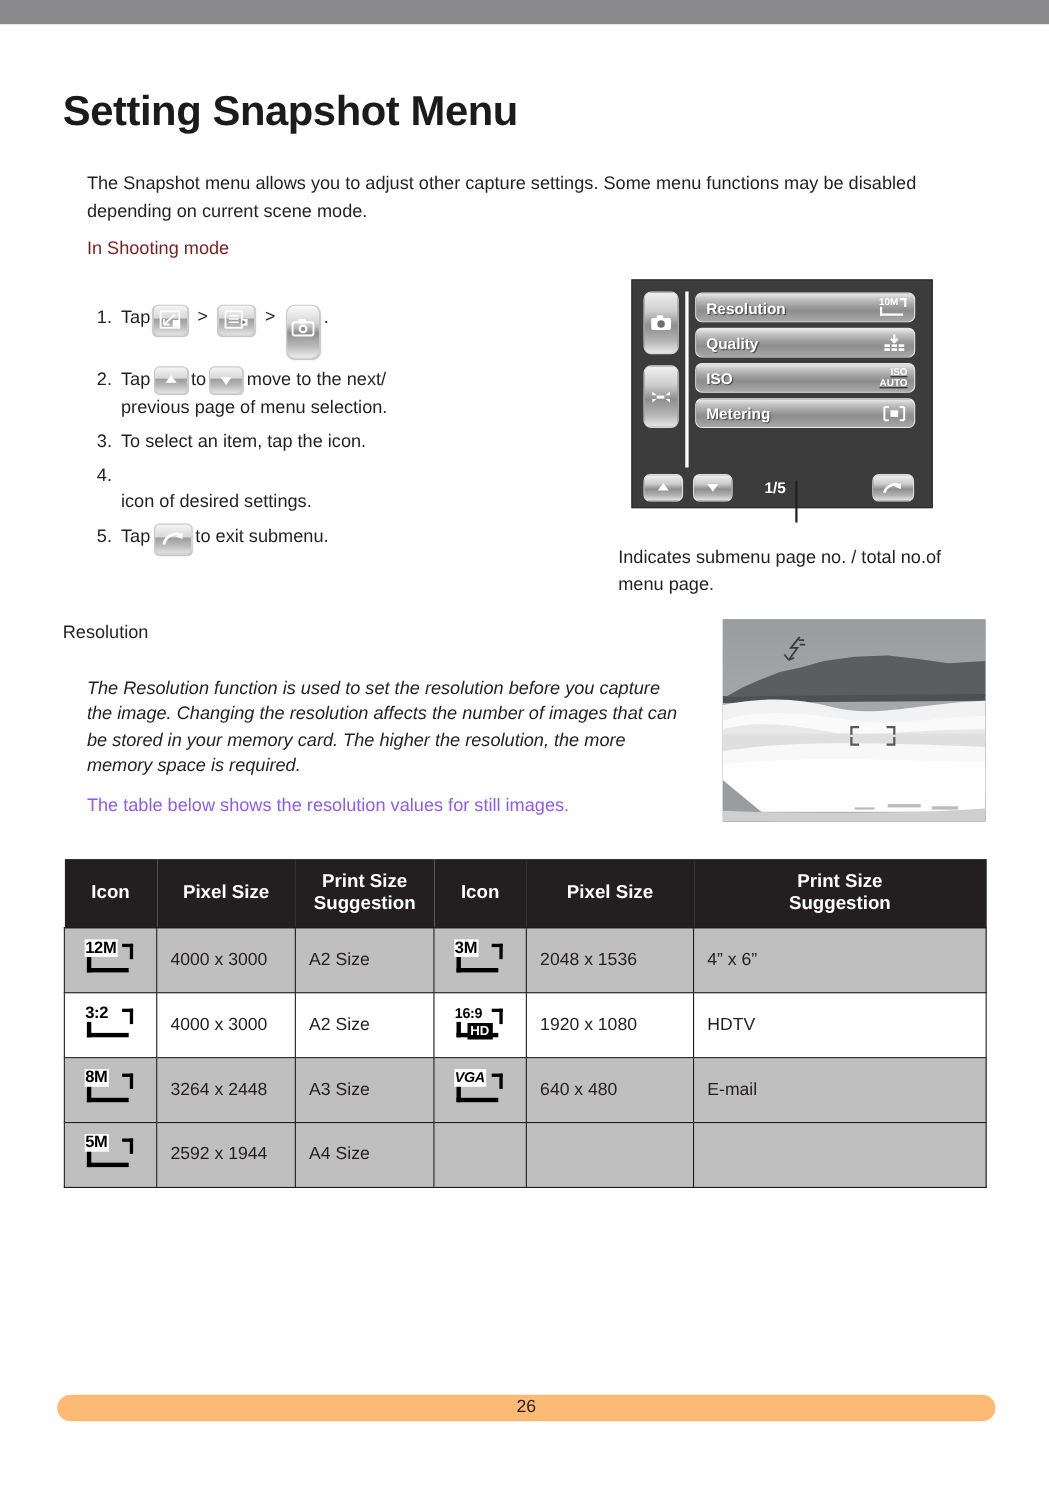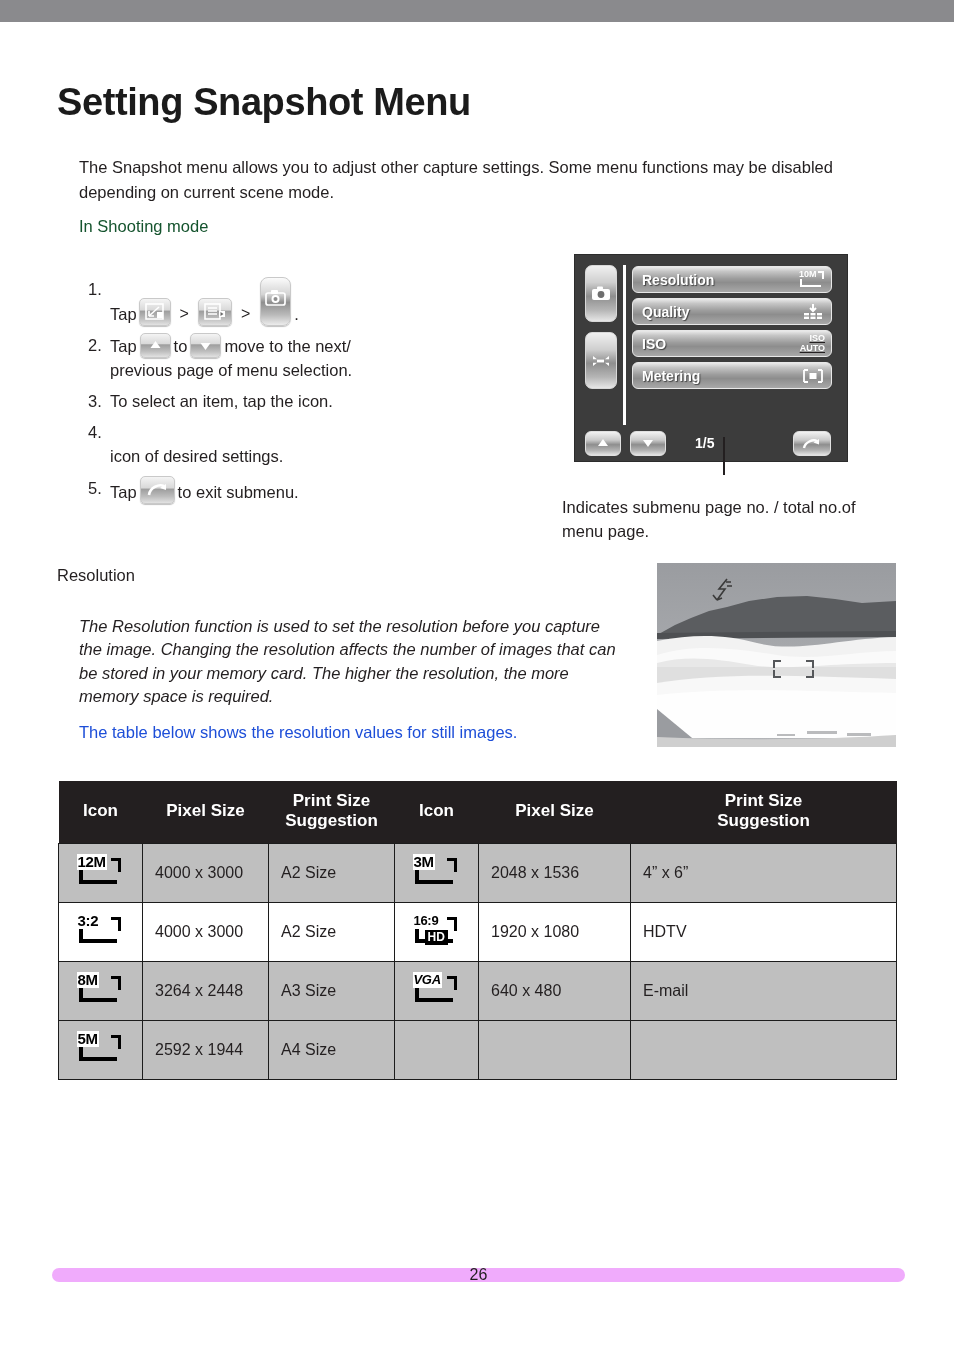--- a/index.html
+++ b/index.html
@@ -40,21 +40,21 @@
     left: 79px; top: 138px;
     width: 805px;
     font-size: 16.5px;
     line-height: 25px;
     color: #231f20;
   }
   .shoot-mode {
     position: absolute;
     left: 79px; top: 200px;
     font-size: 16.5px;
-    color: #14532d;
+    color: #7f1d1d;
   }
 
   
   .steps {
     position: absolute;
     left: 88px; top: 277px;
     width: 460px;
   }
   .step {
     display: flex;
@@ -67,21 +67,21 @@
     width: 22px;
     flex: 0 0 22px;
     text-align: left;
   }
   .step-body {
     flex: 1;
     display: block;
   }
   .step-inline {
     display: flex;
-    align-items: flex-end;
+    align-items: flex-start;
     flex-wrap: wrap;
     gap: 0px;
   }
   .step-inline > span.txt { white-space: pre; }
   .gt { margin: 0 7px; font-size: 16px; }
 
   
   .ui-btn {
     display: inline-block;
     border-radius: 5px;
@@ -212,21 +212,21 @@
     line-height: 23.5px;
     color: #231f20;
     font-style: italic;
   }
   .sec-para2 {
     position: absolute;
     left: 79px; top: 704px;
     width: 548px;
     font-size: 16.5px;
     line-height: 23.5px;
-    color: #1d4ed8;
+    color: #8b5cf6;
   }
 
   
   .photo {
     position: absolute;
     left: 657px; top: 563px;
     width: 239px; height: 184px;
     overflow: hidden;
     background: #8e9094;
   }
@@ -306,22 +306,22 @@
     font-weight: bold;
     line-height: 13px;
     padding: 1px 3px;
     z-index: 4;
   }
 
   
   .footer-bar {
     position: absolute;
     left: 52px; top: 1268px;
-    width: 853px; height: 14px;
-    background: #f0abfc;
+    width: 853px; height: 24px;
+    background: #fdba74;
     border-radius: 16px;
     display: flex;
     align-items: center;
     justify-content: center;
   }
   .footer-num {
     color: #231f20;
     font-size: 16px;
   }
 </style>

